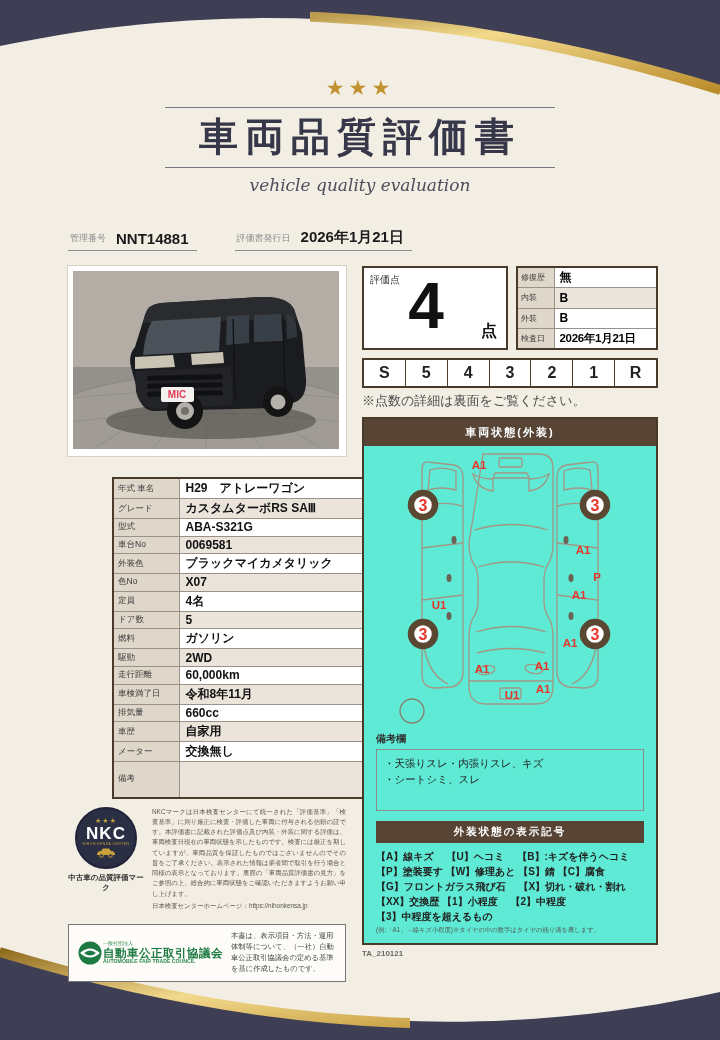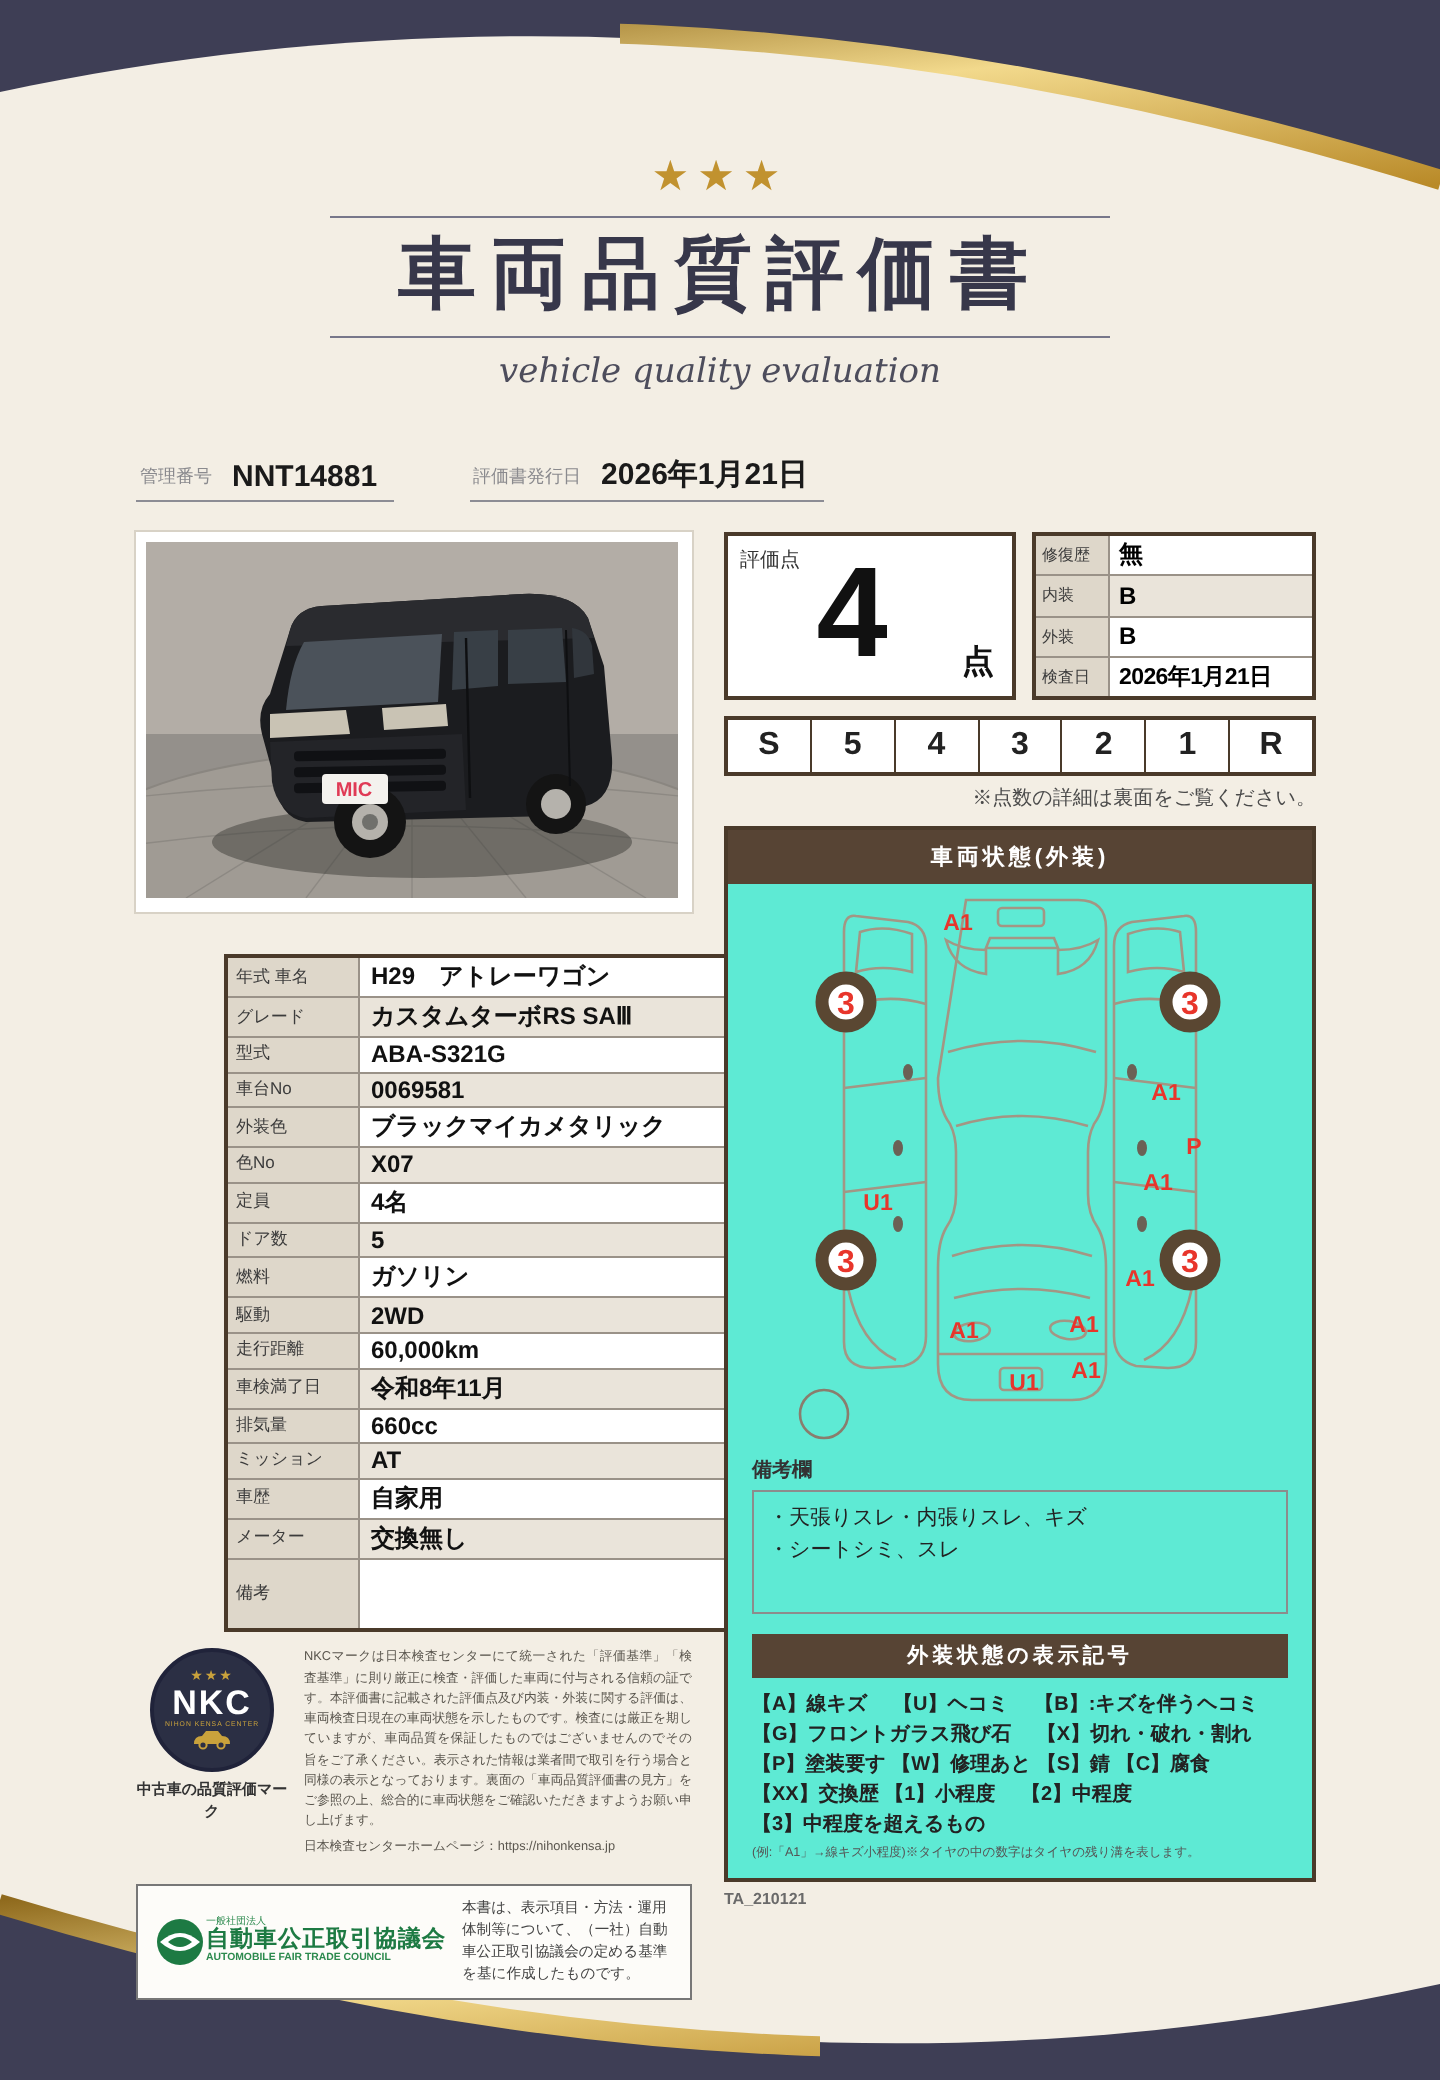--- a/index.html
+++ b/index.html
@@ -65,21 +65,21 @@
   .status { flex:1; border-collapse:collapse; border:2.5px solid #4a3a2a; background:#fff; }
   .status td { border:1px solid #9a9288; height:20px; }
   .status td.l { width:37px; background:#ded7ca; font-size:8px; color:#3c3c3c; padding:0 3px;margin-top:12px; }
   .status td.v { font-weight:bold; font-size:12px; padding:0 5px; }
   .status tr:nth-child(2) td.v { background:#eae4da; }
   .status tr td.date { font-size:11.5px; letter-spacing:-.3px; }
 
   .grade-strip { display:flex; margin-top:8px; border:2.5px solid #4a3a2a; background:#fff; height:30px; }
   .grade-cell { flex:1; border-right:1.5px solid #4a3a2a; display:flex; align-items:center; justify-content:center; font-size:16px; font-weight:bold; color:#222; }
   .grade-cell:last-child { border-right:none; }
-  .score-note { font-size:10px; color:#4a4a4a; margin-top:4px;text-align:right; }
+  .score-note { font-size:13px; color:#4a4a4a; margin-top:4px; }
 
   
   .panel { margin-top:7px; border:2px solid #4a3a2a; background:#5eead4; }
   .panel-head { background:#574434; color:#fff; font-size:11px; font-weight:bold; text-align:center; letter-spacing:2px; padding:6px 0; }
   .diagram { display:block; margin:2px auto 0; }
   .remarks-label { font-size:10px; font-weight:bold; color:#333; margin:2px 12px 3px; }
   .remarks-box { border:1px solid #8c8c8c; margin:0 12px; height:62px; padding:5px 7px; font-size:10.5px; color:#222; line-height:1.55; }
   .legend-head { background:#574434; color:#fff; font-size:10.5px; font-weight:bold; text-align:center; letter-spacing:2px; padding:4px 0; margin:10px 12px 6px; }
   .legend { margin:0 12px 8px; }
   .legend-line { font-size:10px; font-weight:bold; color:#222; line-height:1.5; white-space:nowrap; }
@@ -227,24 +227,20 @@
           </tr>
       <tr>
             <td class="l">車検満了日</td>
             <td class="v">令和8年11月</td>
           </tr>
       <tr>
             <td class="l">排気量</td>
             <td class="v">660cc</td>
           </tr>
       <tr>
-            <td class="l">ミッション</td>
-            <td class="v">AT</td>
-          </tr>
-      <tr>
             <td class="l">車歴</td>
             <td class="v">自家用</td>
           </tr>
       <tr>
             <td class="l">メーター</td>
             <td class="v">交換無し</td>
           </tr>
       <tr class="tall">
             <td class="l">備考</td>
             <td class="v"></td>
@@ -401,22 +397,22 @@
 
       <div class="remarks-label">備考欄</div>
       <div class="remarks-box">
         <div>・天張りスレ・内張りスレ、キズ</div>
         <div>・シートシミ、スレ</div>
       </div>
 
       <div class="legend-head">外装状態の表示記号</div>
       <div class="legend">
         <div class="legend-line">【A】線キズ　 【U】ヘコミ 　【B】:キズを伴うヘコミ</div>
+        <div class="legend-line">【P】塗装要す 【W】修理あと 【S】錆 【C】腐食</div>
         <div class="legend-line">【G】フロントガラス飛び石 　【X】切れ・破れ・割れ</div>
-        <div class="legend-line">【P】塗装要す 【W】修理あと 【S】錆 【C】腐食</div>
         <div class="legend-line">【XX】交換歴 【1】小程度 　【2】中程度</div>
         <div class="legend-line">【3】中程度を超えるもの</div>
         <div class="legend-note">(例:「A1」→線キズ小程度)※タイヤの中の数字はタイヤの残り溝を表します。</div>
       </div>
     </div>
     <div class="sheet-code">TA_210121</div>
   </div>
 
 </div>
 

